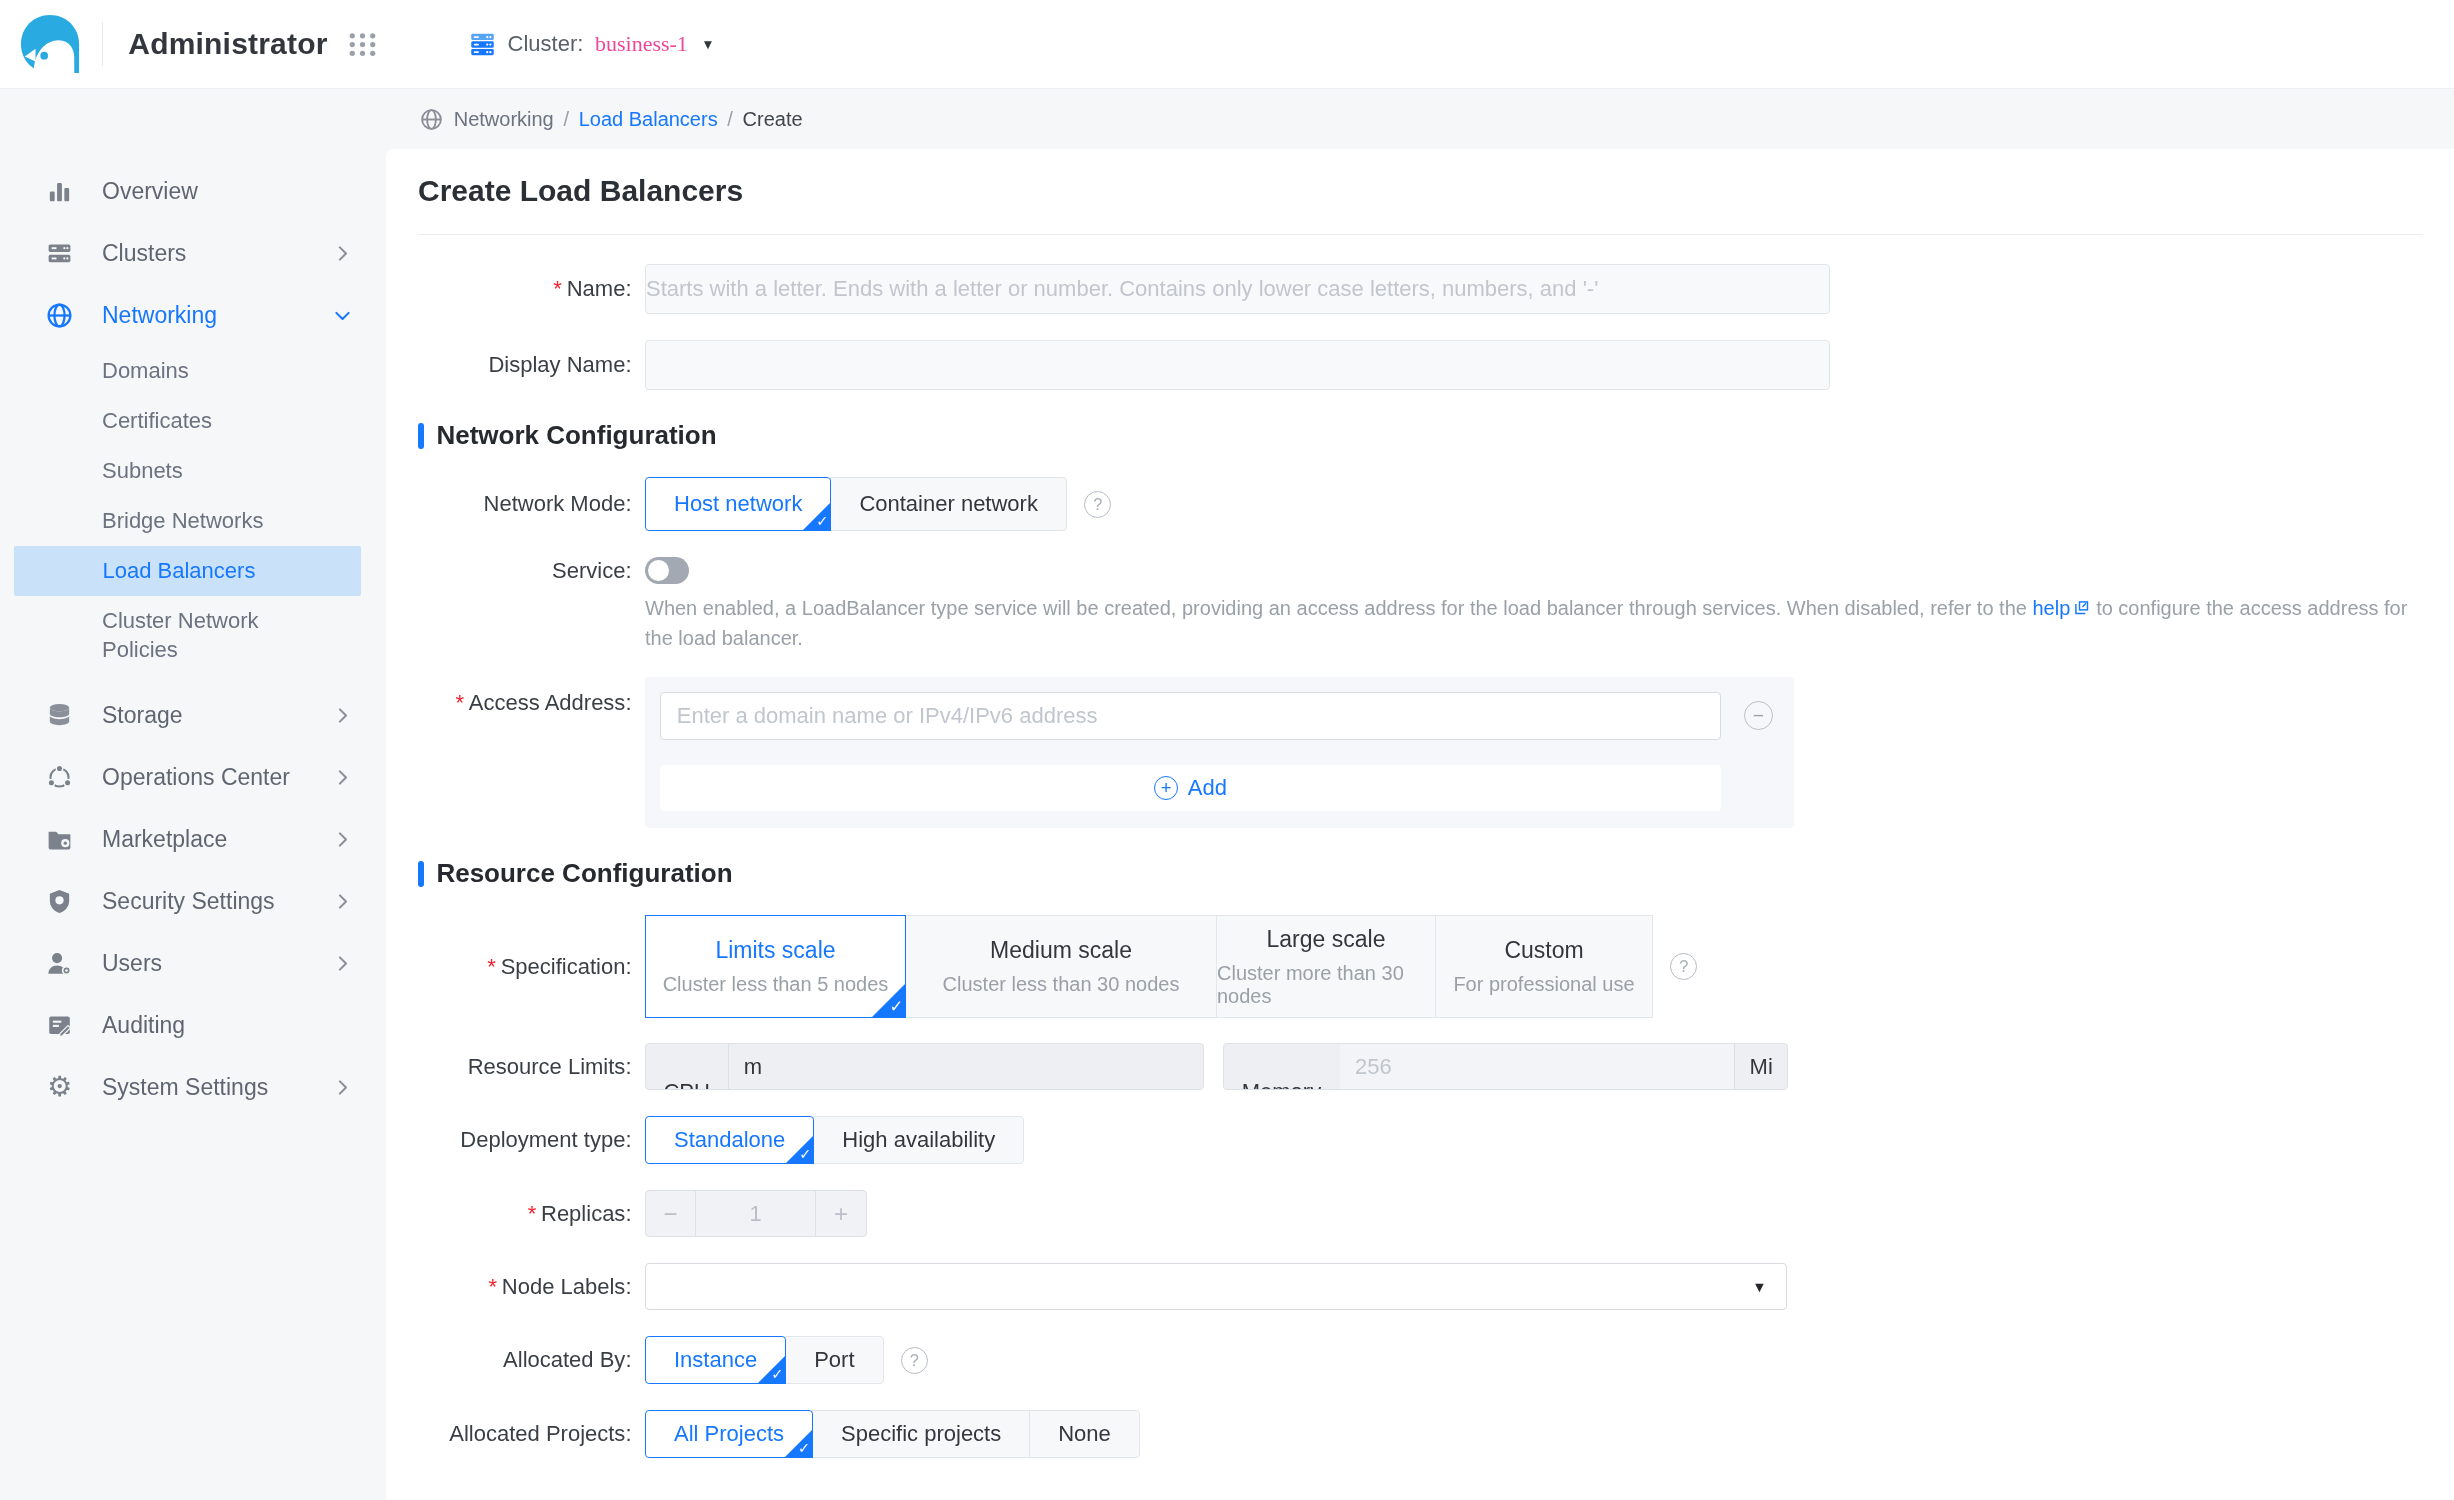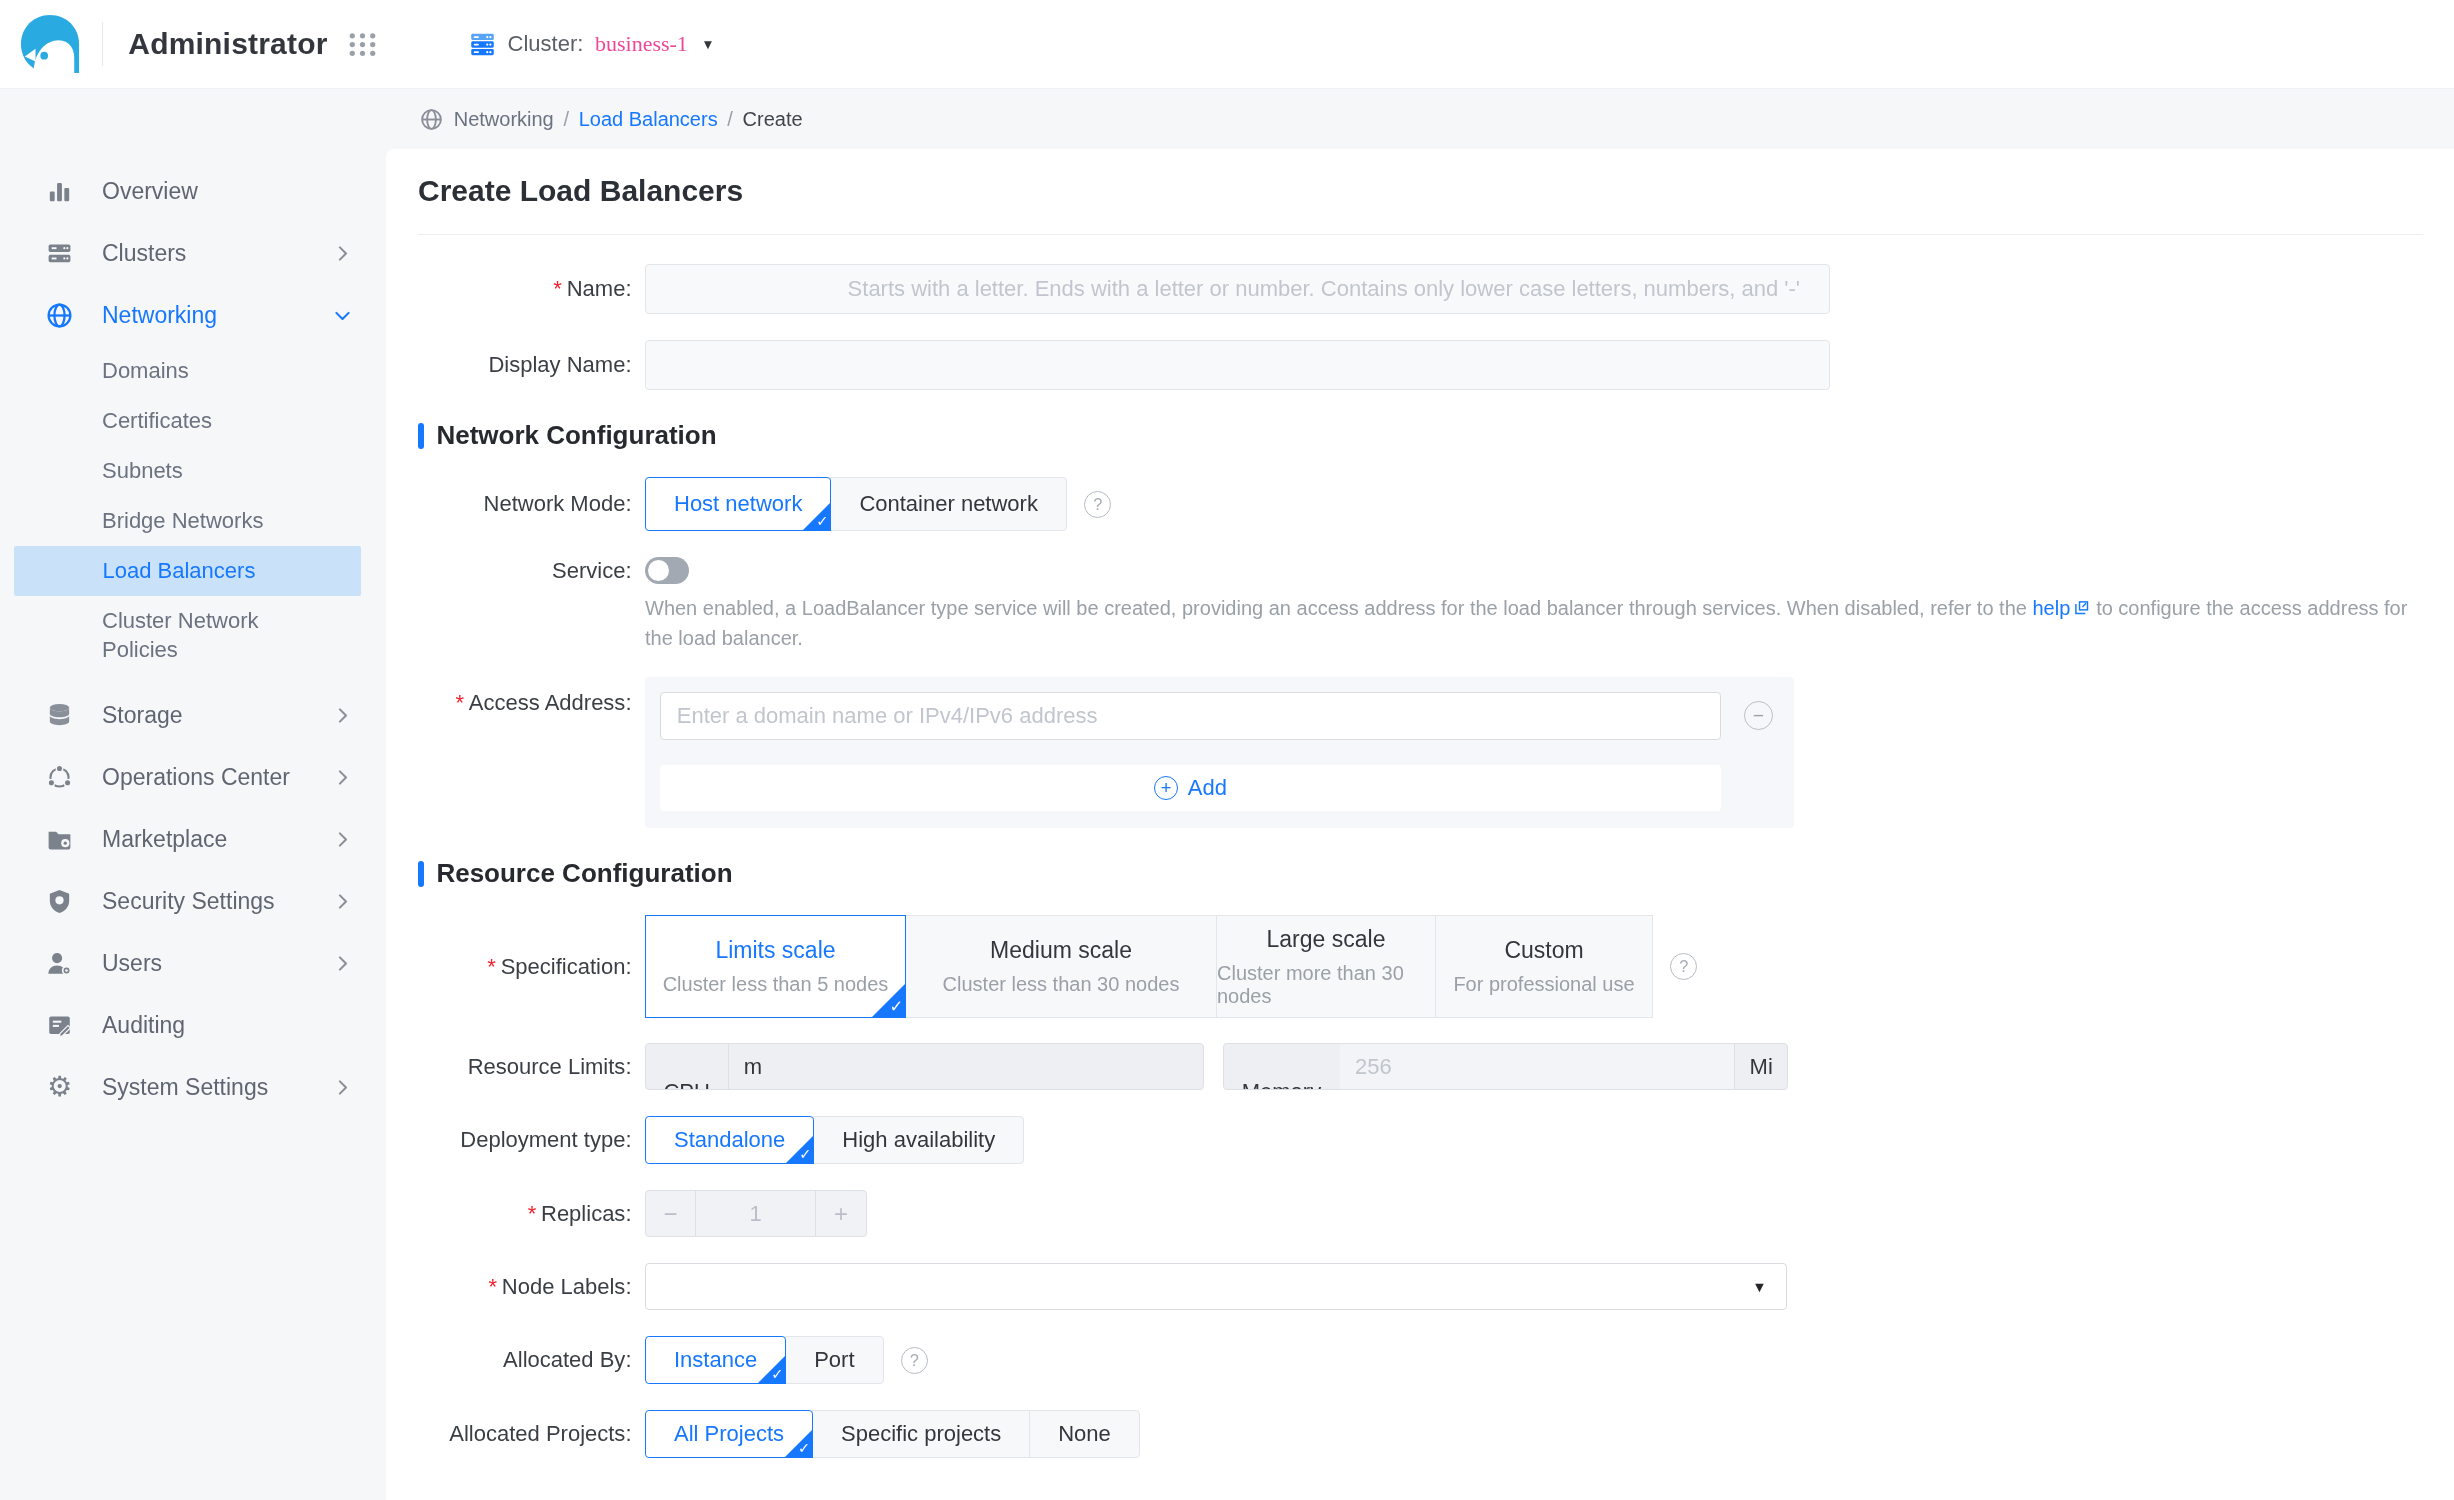--- a/index.html
+++ b/index.html
@@ -49,21 +49,21 @@
   .form-row { display:flex; align-items:center; margin-bottom:26px; }
   .form-row.top { align-items:flex-start; }
   .row-label { width:227px; flex:none; text-align:right; padding-right:13.5px; font-size:22px; color:#3a3f45; white-space:nowrap; }
   .row-label .req { color:#f5222d; margin-right:4.8px; }
   .form-row.top .row-label { padding-top:13.5px; }
 
   .section-head { display:flex; align-items:center; gap:12.6px; margin:30px 0 26px 0; }
   .section-bar { width:5.8px; height:26px; background:#1677ff; border-radius:2.9px; }
   .section-title { font-size:26px; font-weight:700; color:#26292e; }
 
-  .text-input { height:50px; width:1185px; background:#f8f9fb; border:1px solid #e2e5e9; border-radius:3.9px; padding:0 29px; font-size:22px; color:#303133; outline:none;text-align:right; }
+  .text-input { height:50px; width:1185px; background:#f8f9fb; border:1px solid #e2e5e9; border-radius:3.9px; padding:0 0; font-size:22px; color:#303133; outline:none; }
   .text-input::placeholder { color:#c1c6ce; }
 
   
   .seg-group { display:inline-flex; }
   .seg { position:relative; display:inline-flex; align-items:center; justify-content:center; height:48px; padding:0 28px; background:#f7f8fa; border:1px solid #e2e5e9; margin-left:-1px; font-size:22px; color:#33373d; cursor:pointer; white-space:nowrap; }
   .seg:first-child { margin-left:0; border-radius:3.9px 0 0 3.9px; }
   .seg:last-child { border-radius:0 3.9px 3.9px 0; }
   .seg.tall { height:54px; }
   .seg.selected { background:#fff; border:1.9px solid #1677ff; color:#1677ff; z-index:2; border-radius:3.9px; }
   .corner { position:absolute; right:-1px; bottom:-1px; width:0; height:0; border-style:solid; border-width:0 0 29px 29px; border-color:transparent transparent #1677ff transparent; }

